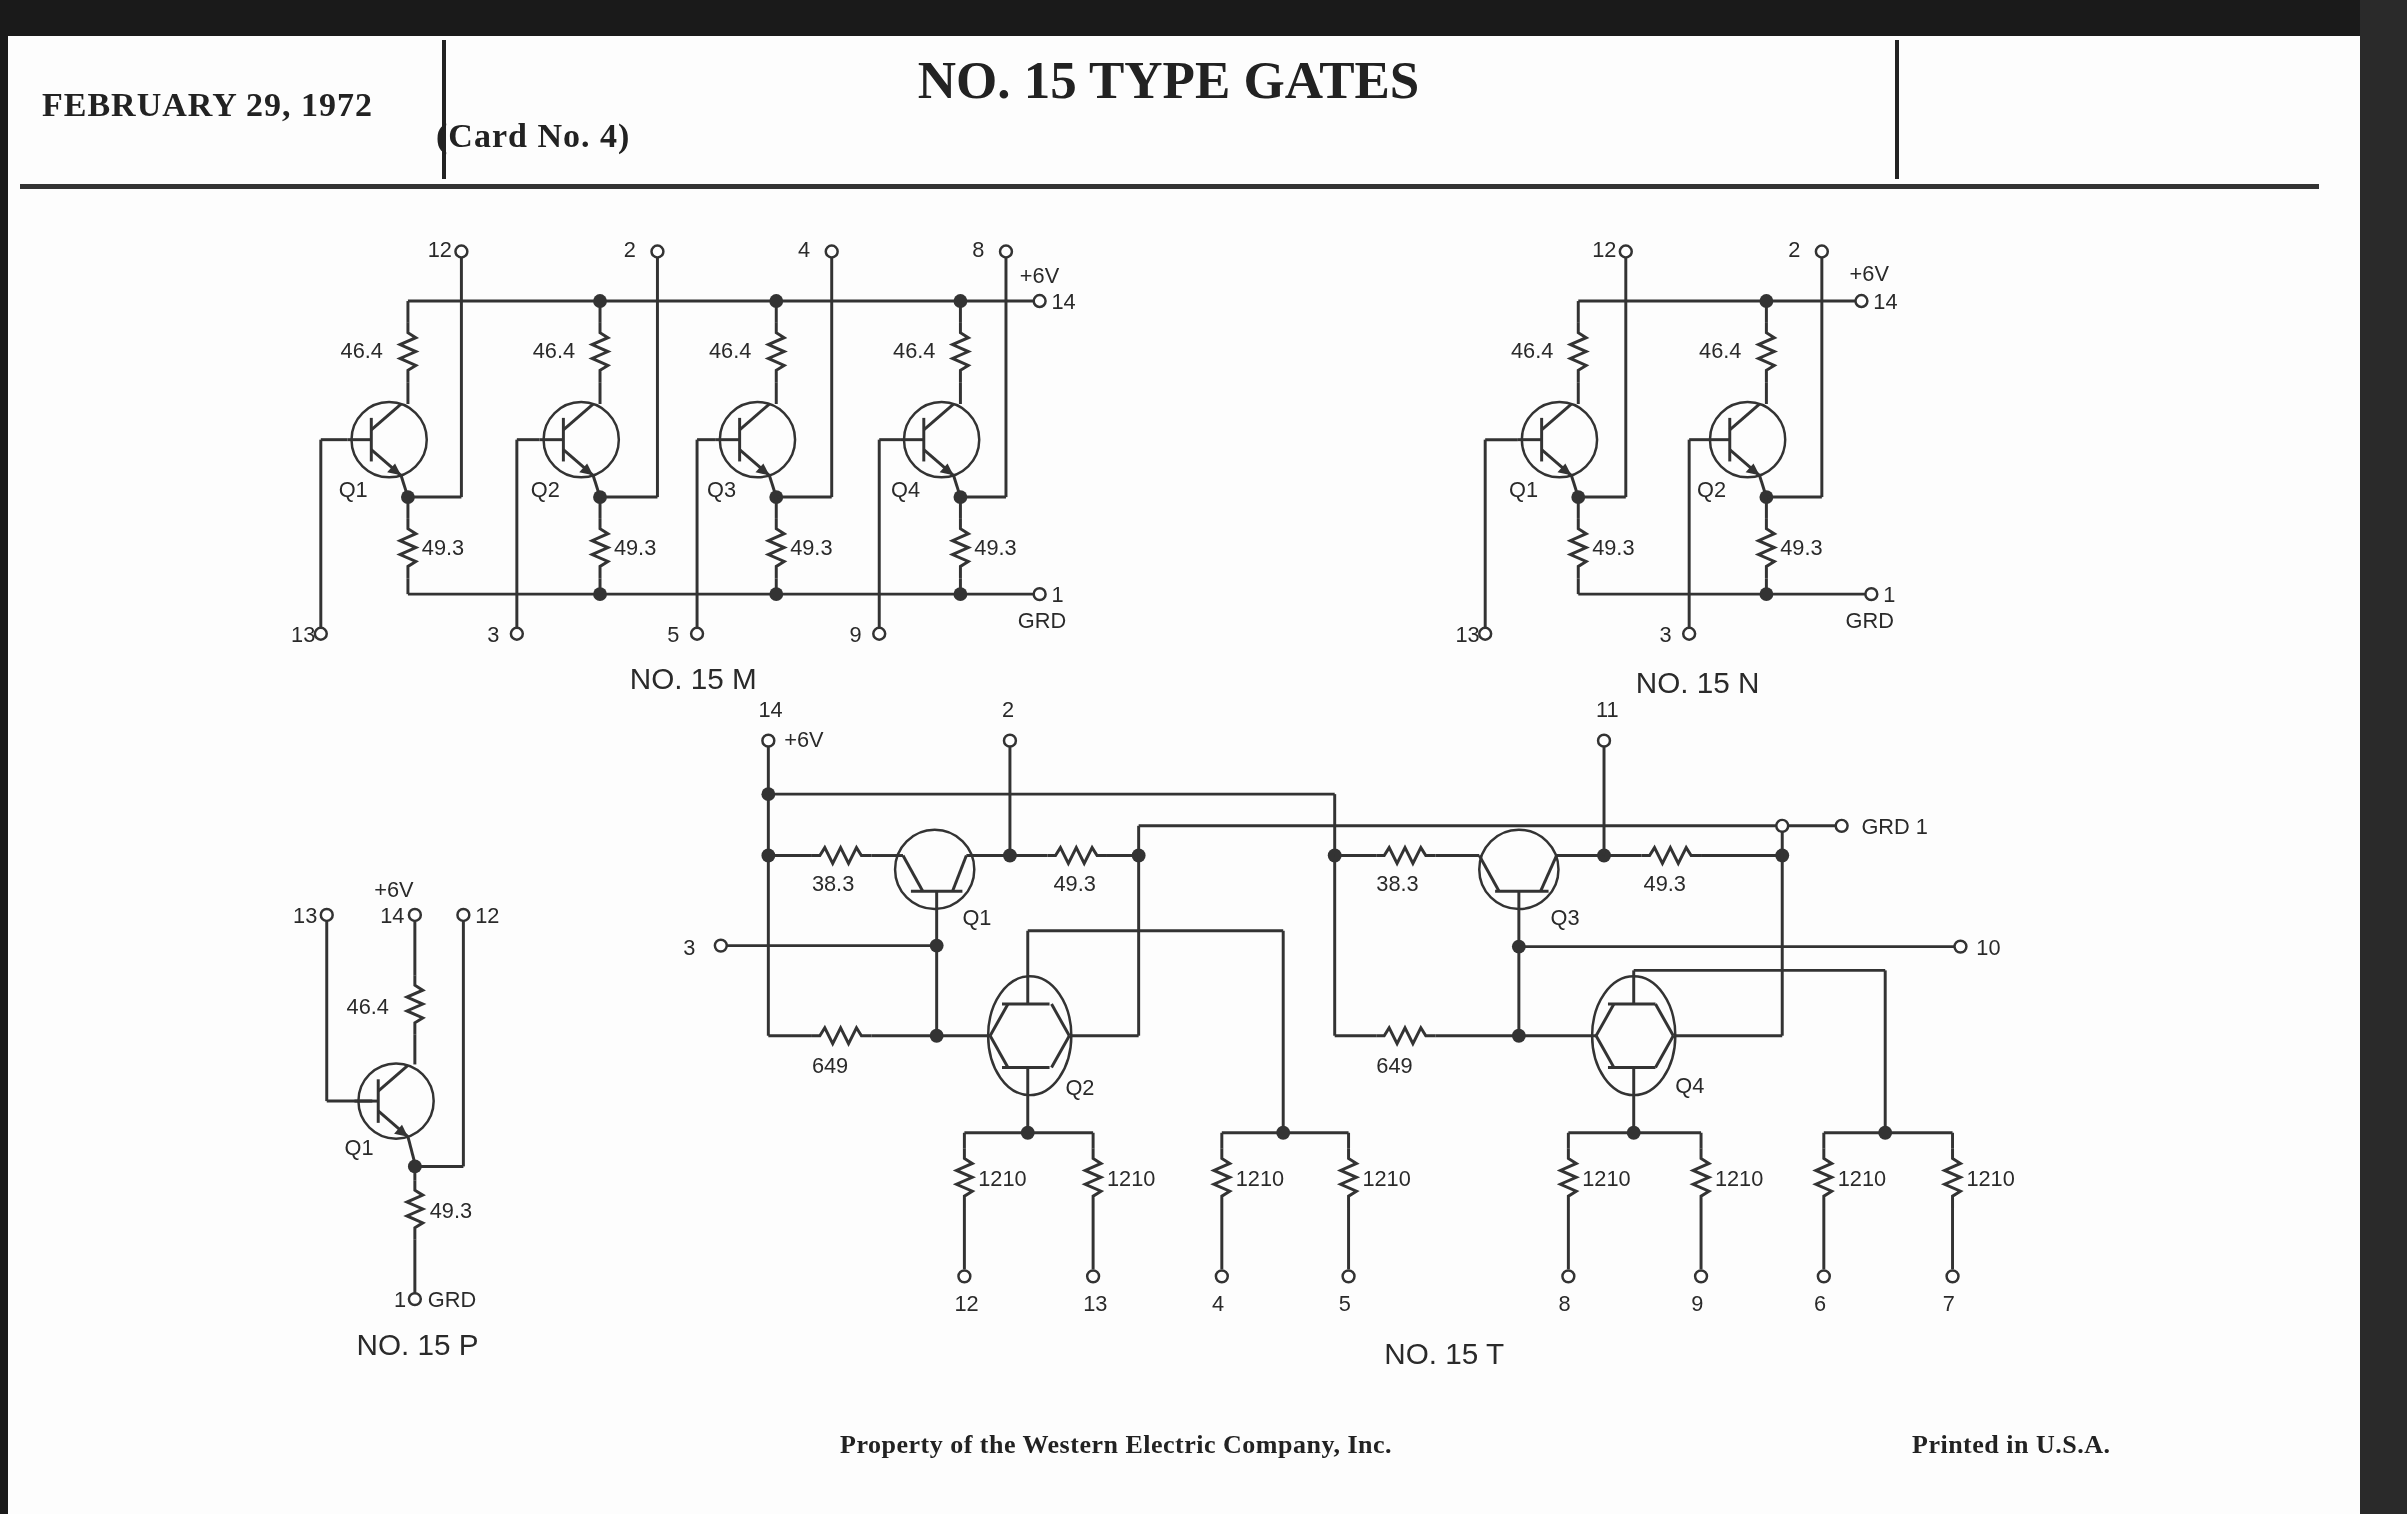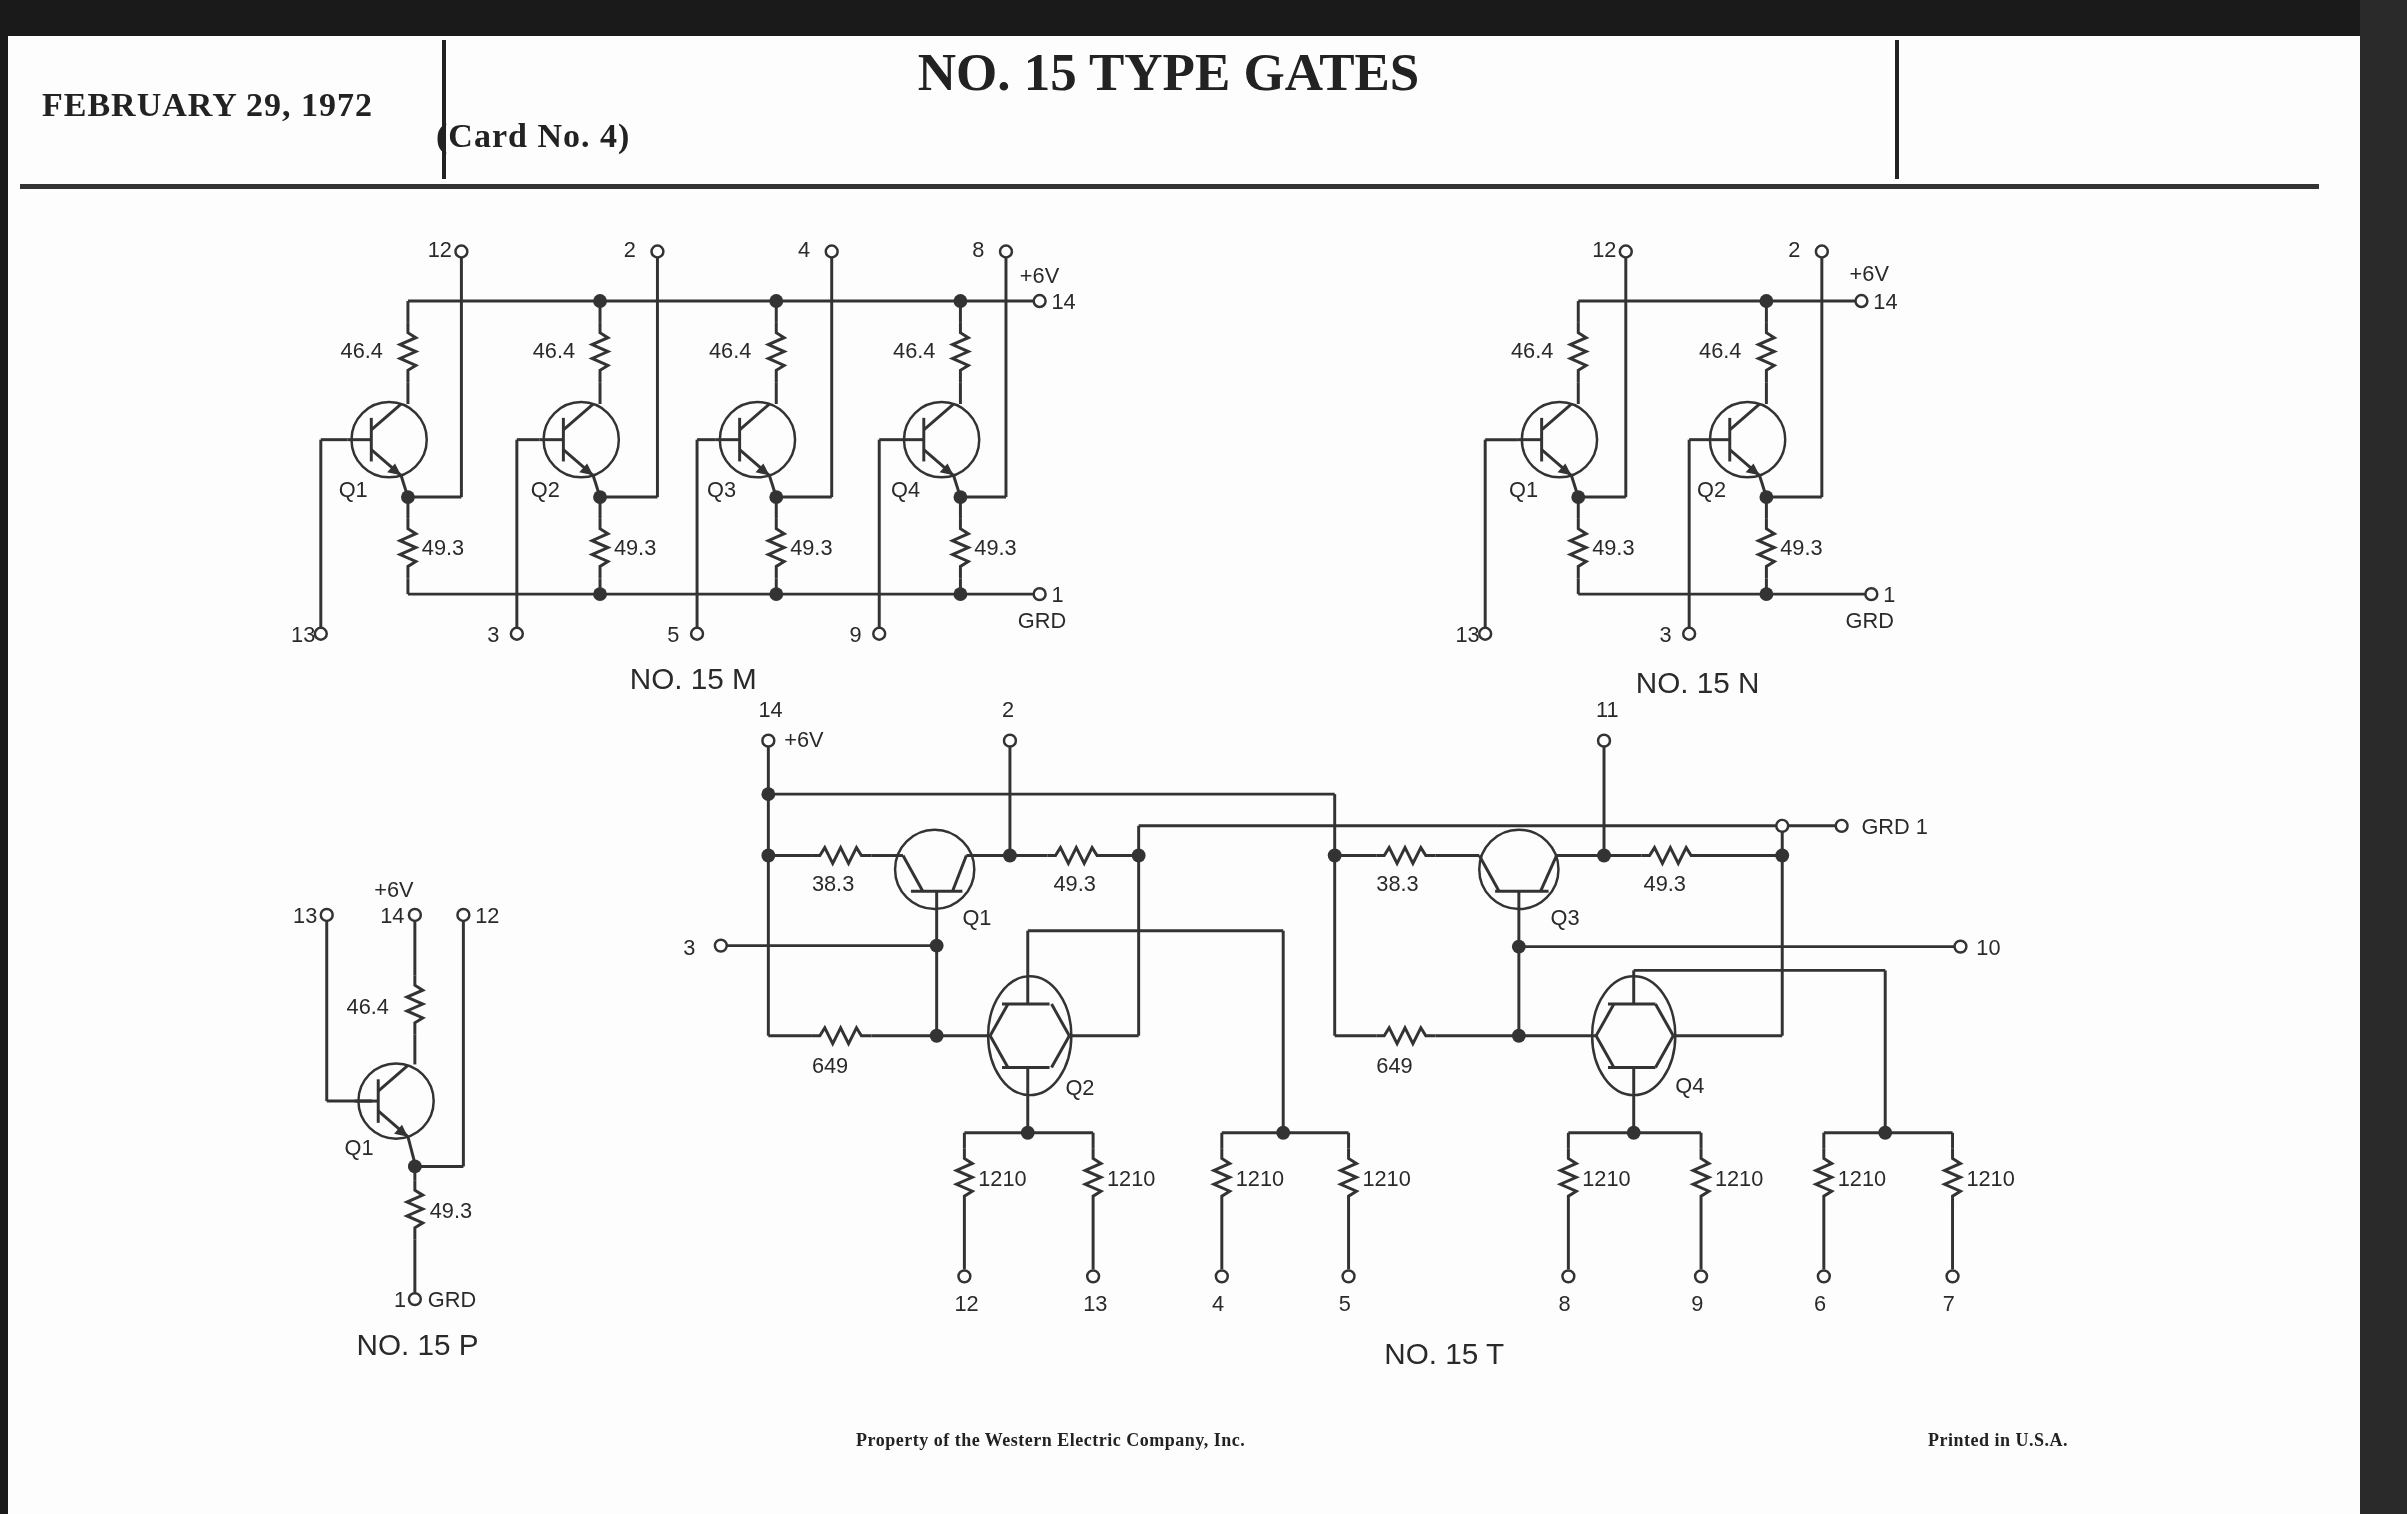--- a/index.html
+++ b/index.html
@@ -1,24 +1,24 @@
 <!DOCTYPE html>
 <html><head>
 <meta charset="utf-8">
 <style>
   html,body{margin:0;padding:0;background:#1a1a1a;}
   body{width:2408px;height:1515px;position:relative;overflow:hidden;}
   .card{position:absolute;left:8px;top:36px;width:2352px;height:1479px;background:#fdfdfd;}
   .darkedge{position:absolute;right:0;top:0;width:48px;height:1515px;background:#2a2a2a;}
   .hdr-date{position:absolute;left:42px;top:86px;font-family:"Liberation Serif",serif;font-weight:bold;font-size:34px;color:#222;letter-spacing:1px;}
-  .hdr-title{position:absolute;left:436px;width:1465px;top:42px;text-align:center;font-family:"Liberation Serif",serif;font-weight:bold;font-size:53px;color:#222;}
+  .hdr-title{position:absolute;left:436px;width:1465px;top:50px;text-align:center;font-family:"Liberation Serif",serif;font-weight:bold;font-size:53px;color:#222;}
   .hdr-sub{position:absolute;left:436px;width:1465px;top:117px;font-family:"Liberation Serif",serif;font-weight:bold;font-size:34px;color:#222;letter-spacing:1px;}
   .vdiv{position:absolute;width:4px;background:#222;}
   .hrule{position:absolute;left:20px;top:184px;width:2299px;height:5px;background:#333;}
-  .foot{position:absolute;top:1430px;font-family:"Liberation Serif",serif;font-weight:bold;font-size:18px;color:#222;letter-spacing:0.5px;margin-left:16px;}
+  .foot{position:absolute;top:1430px;font-family:"Liberation Serif",serif;font-weight:bold;font-size:26px;color:#222;letter-spacing:0.5px;}
   svg{position:absolute;left:0;top:0;}
   svg text{font-family:"Liberation Sans",sans-serif;fill:#2a2a2a;}
   .w{stroke:#333;stroke-width:3;fill:none;}
   .c{stroke:#333;stroke-width:2.5;fill:none;}
   .dot{fill:#333;}
   .term{stroke:#333;stroke-width:2.5;fill:#fff;}
   .lbl{font-size:22px;}
   .cap{font-size:30px;}
 </style>
 </head>

